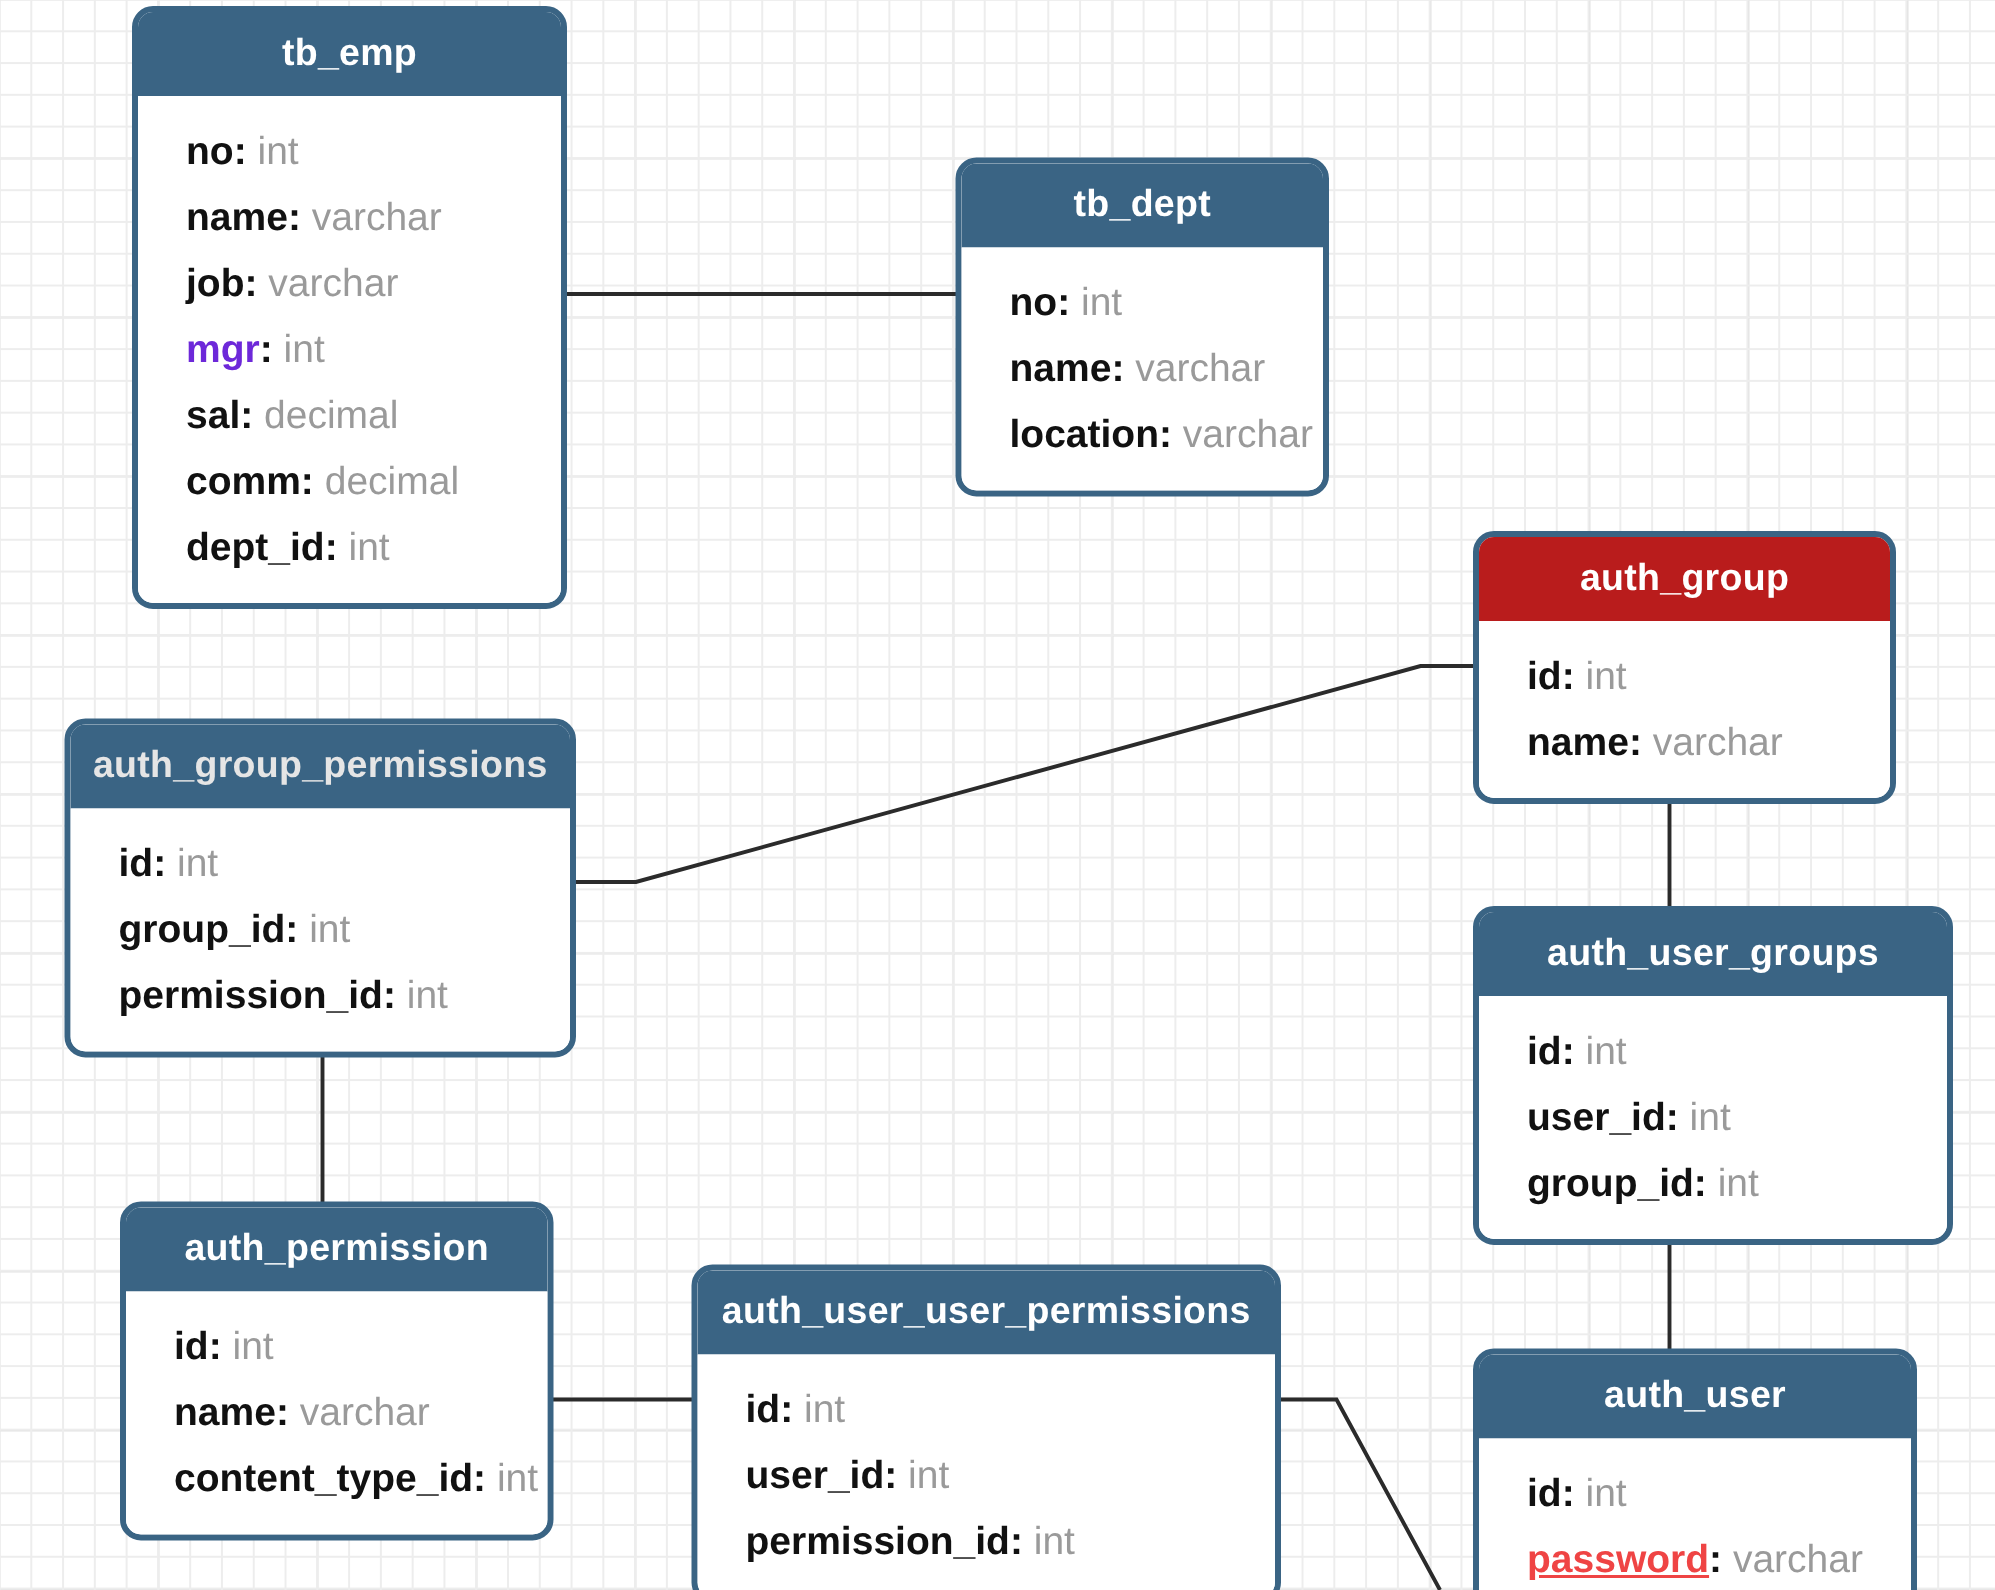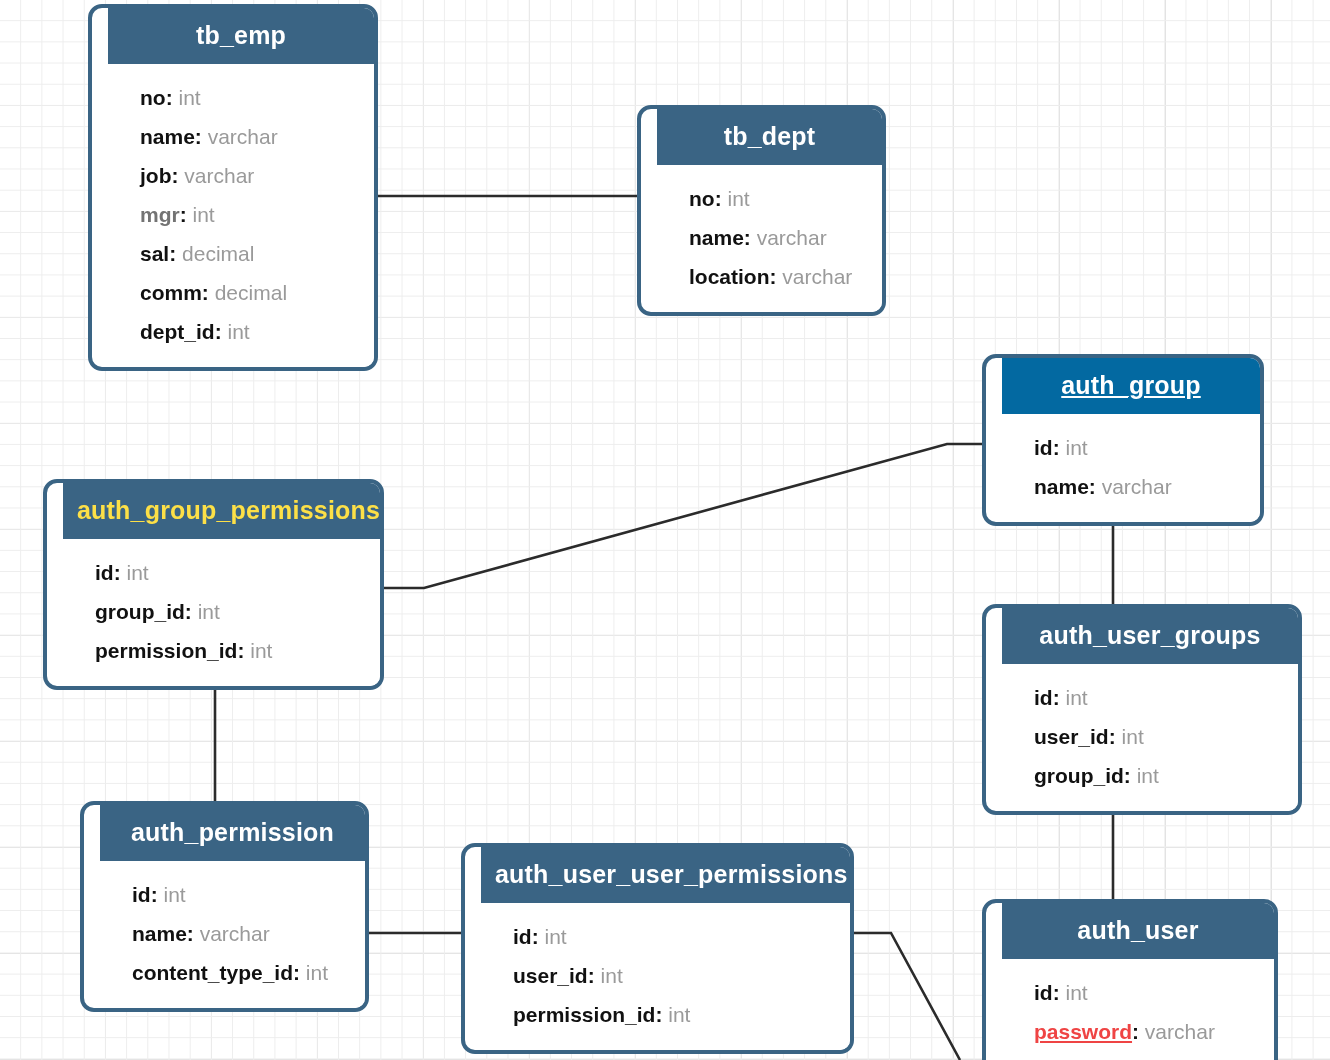--- a/index.html
+++ b/index.html
@@ -39,39 +39,38 @@
   }
 
   .entity {
     position: absolute;
     z-index: 2;
     box-sizing: border-box;
     border-radius: 14px;
     background: #ffffff;
     border: 4px solid #3a6484;
     overflow: hidden;
-    padding-left: 16px;
   }
   .entity-header {
     background: #3a6484;
     color: #ffffff;
     font-size: 25px;
     font-weight: bold;
     text-align: center;
     line-height: 1;
     padding: 15px 14px 16px 14px;
     letter-spacing: 0.2px;
     white-space: nowrap;
   }
   .entity-body {
     background: #ffffff;
     padding: 14px 0 16px 0;
   }
   .field {
-    font-size: 21px;
+    font-size: 26px;
     line-height: 1;
     padding: 9px 16px 9px 32px;
     white-space: nowrap;
     color: #000000;
   }
   .field .fname {
     color: #111111;
     font-weight: bold;
   }
   .field .fcolon {
@@ -98,43 +97,43 @@
       <polyline points="852,933 891,933 960,1060" fill="none" stroke="#2b2b2b" stroke-width="2.6" stroke-linejoin="miter" stroke-linecap="butt"></polyline>
     </svg>
 
   <div id="entities-layer">
       <div class="entity" style="left: 88px; top: 4px; width: 290px; border-color: rgb(58, 100, 132);">
         <div class="entity-header" style="background: rgb(58, 100, 132); color: rgb(255, 255, 255);">tb_emp</div>
         <div class="entity-body" style="background: rgb(255, 255, 255);">
           <div class="field"><span class="fname" style="color: rgb(17, 17, 17);">no</span><span class="fcolon" style="color: rgb(17, 17, 17);">: </span><span class="ftype" style="color: rgb(154, 154, 154);">int</span></div>
           <div class="field"><span class="fname" style="color: rgb(17, 17, 17);">name</span><span class="fcolon" style="color: rgb(17, 17, 17);">: </span><span class="ftype" style="color: rgb(154, 154, 154);">varchar</span></div>
           <div class="field"><span class="fname" style="color: rgb(17, 17, 17);">job</span><span class="fcolon" style="color: rgb(17, 17, 17);">: </span><span class="ftype" style="color: rgb(154, 154, 154);">varchar</span></div>
-          <div class="field"><span class="fname" style="color: #737373; text-align: center;">mgr</span><span class="fcolon" style="color: rgb(17, 17, 17);">: </span><span class="ftype" style="color: rgb(154, 154, 154);">int</span></div>
+          <div class="field"><span class="fname" style="color: #6d28d9; text-align: center;">mgr</span><span class="fcolon" style="color: rgb(17, 17, 17);">: </span><span class="ftype" style="color: rgb(154, 154, 154);">int</span></div>
           <div class="field"><span class="fname" style="color: rgb(17, 17, 17);">sal</span><span class="fcolon" style="color: rgb(17, 17, 17);">: </span><span class="ftype" style="color: rgb(154, 154, 154);">decimal</span></div>
           <div class="field"><span class="fname" style="color: rgb(17, 17, 17);">comm</span><span class="fcolon" style="color: rgb(17, 17, 17);">: </span><span class="ftype" style="color: rgb(154, 154, 154);">decimal</span></div>
           <div class="field"><span class="fname" style="color: rgb(17, 17, 17);">dept_id</span><span class="fcolon" style="color: rgb(17, 17, 17);">: </span><span class="ftype" style="color: rgb(154, 154, 154);">int</span></div>
         </div>
       </div>
       <div class="entity" style="left: 637px; top: 105px; width: 249px; border-color: rgb(58, 100, 132);">
         <div class="entity-header" style="background: rgb(58, 100, 132); color: rgb(255, 255, 255);">tb_dept</div>
         <div class="entity-body" style="background: rgb(255, 255, 255);">
           <div class="field"><span class="fname" style="color: rgb(17, 17, 17);">no</span><span class="fcolon" style="color: rgb(17, 17, 17);">: </span><span class="ftype" style="color: rgb(154, 154, 154);">int</span></div>
           <div class="field"><span class="fname" style="color: rgb(17, 17, 17);">name</span><span class="fcolon" style="color: rgb(17, 17, 17);">: </span><span class="ftype" style="color: rgb(154, 154, 154);">varchar</span></div>
           <div class="field"><span class="fname" style="color: rgb(17, 17, 17);">location</span><span class="fcolon" style="color: rgb(17, 17, 17);">: </span><span class="ftype" style="color: rgb(154, 154, 154);">varchar</span></div>
         </div>
       </div>
       <div class="entity" style="left: 982px; top: 354px; width: 282px; border-color: rgb(58, 100, 132);">
-        <div class="entity-header" style="background: #0369a1; color: rgb(255, 255, 255); text-decoration: underline;">auth_group</div>
+        <div class="entity-header" style="background: #b91c1c; color: rgb(255, 255, 255);">auth_group</div>
         <div class="entity-body" style="background: rgb(255, 255, 255);">
           <div class="field"><span class="fname" style="color: rgb(17, 17, 17);">id</span><span class="fcolon" style="color: rgb(17, 17, 17);">: </span><span class="ftype" style="color: rgb(154, 154, 154);">int</span></div>
           <div class="field"><span class="fname" style="color: rgb(17, 17, 17);">name</span><span class="fcolon" style="color: rgb(17, 17, 17);">: </span><span class="ftype" style="color: rgb(154, 154, 154);">varchar</span></div>
         </div>
       </div>
       <div class="entity" style="left: 43px; top: 479px; width: 341px; border-color: rgb(58, 100, 132);">
-        <div class="entity-header" style="background: rgb(58, 100, 132); color: #fde047;">auth_group_permissions</div>
+        <div class="entity-header" style="background: rgb(58, 100, 132); color: #e5e5e5;">auth_group_permissions</div>
         <div class="entity-body" style="background: rgb(255, 255, 255);">
           <div class="field"><span class="fname" style="color: rgb(17, 17, 17);">id</span><span class="fcolon" style="color: rgb(17, 17, 17);">: </span><span class="ftype" style="color: rgb(154, 154, 154);">int</span></div>
           <div class="field"><span class="fname" style="color: rgb(17, 17, 17);">group_id</span><span class="fcolon" style="color: rgb(17, 17, 17);">: </span><span class="ftype" style="color: rgb(154, 154, 154);">int</span></div>
           <div class="field"><span class="fname" style="color: rgb(17, 17, 17);">permission_id</span><span class="fcolon" style="color: rgb(17, 17, 17);">: </span><span class="ftype" style="color: rgb(154, 154, 154);">int</span></div>
         </div>
       </div>
       <div class="entity" style="left: 982px; top: 604px; width: 320px; border-color: rgb(58, 100, 132);">
         <div class="entity-header" style="background: rgb(58, 100, 132); color: rgb(255, 255, 255);">auth_user_groups</div>
         <div class="entity-body" style="background: rgb(255, 255, 255);">
           <div class="field"><span class="fname" style="color: rgb(17, 17, 17);">id</span><span class="fcolon" style="color: rgb(17, 17, 17);">: </span><span class="ftype" style="color: rgb(154, 154, 154);">int</span></div>

